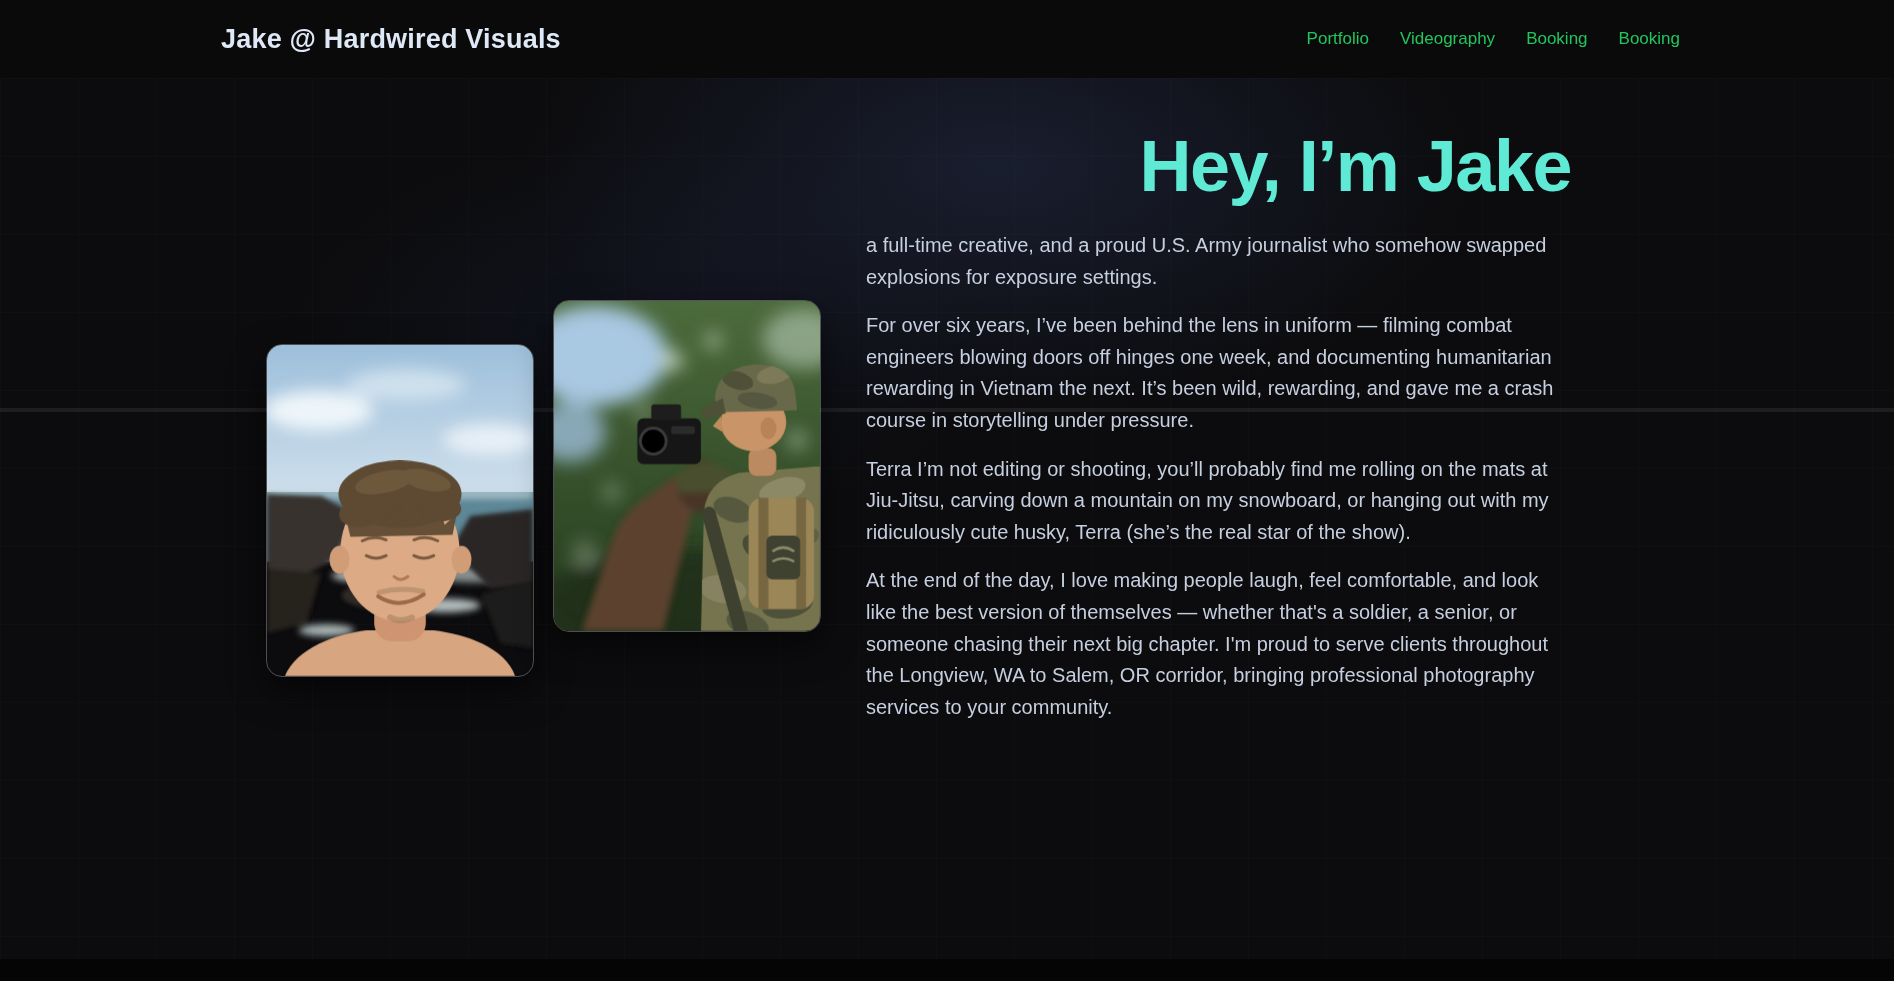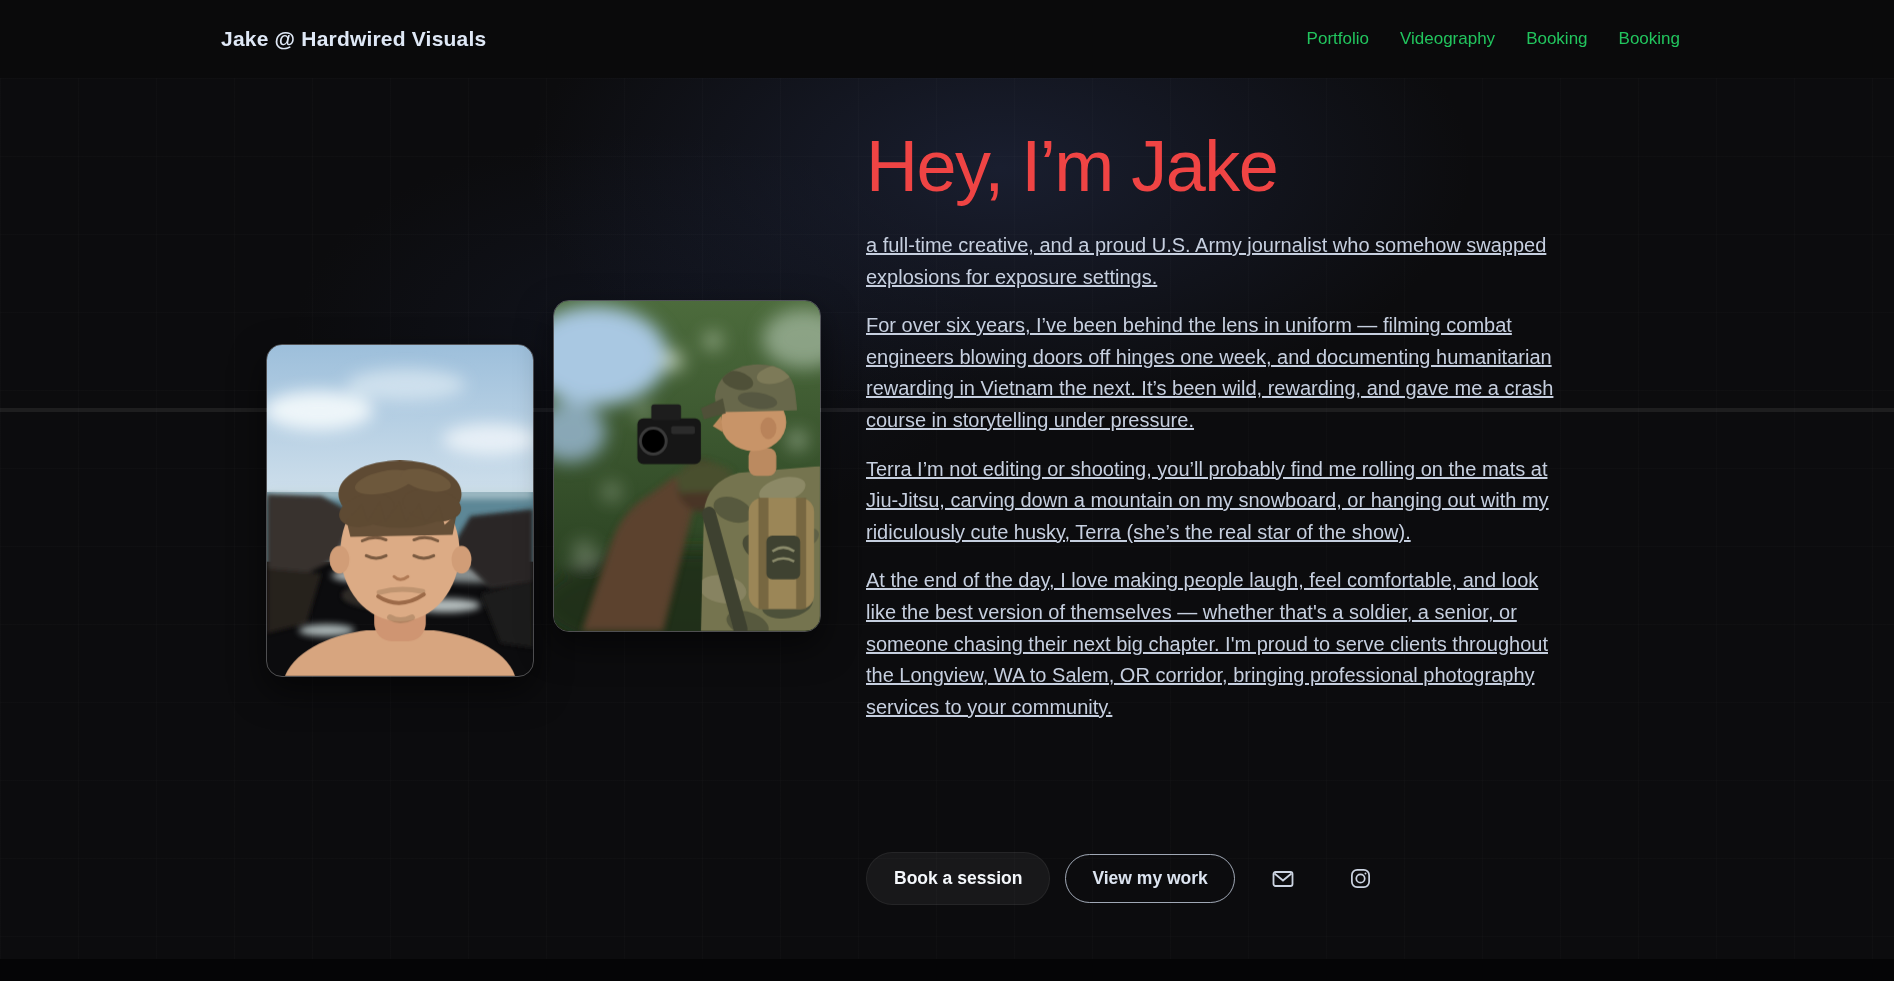--- a/index.html
+++ b/index.html
@@ -11,21 +11,21 @@
     background:#0c0c0e; overflow:hidden;
   }
   
   .site-header {
     position:absolute; top:0; left:0; width:100%; height:78px;
     background:#0a0a0b;
     display:flex; align-items:center; justify-content:space-between;
     padding:0 214px 0 221px; z-index:30;
   }
   .brand {
-    font-size:21px; font-weight:800; letter-spacing:.2px;
+    font-size:27px; font-weight:800; letter-spacing:.2px;
     color:#dfe8f6; cursor:pointer; white-space:nowrap;
   }
   .main-nav { display:flex; gap:31px; }
   .nav-link {
     font-size:17px; color:#22c55e; text-decoration:none; cursor:pointer;
     white-space:nowrap;
   }
   
   .hero { position:absolute; inset:78px 0 0 0; }
   .hero-glow {
@@ -55,26 +55,26 @@
     box-shadow:0 14px 34px rgba(0,0,0,.55);
   }
   .photo svg { display:block; width:100%; height:100%; }
   .photo-selfie  { left:266px; top:344px; width:268px; height:333px; }
   .photo-soldier { left:553px; top:300px; width:268px; height:332px; }
   
   .content {
     position:absolute; left:866px; top:130px; width:705px; z-index:5;
   }
   .hero-heading {
-    font-size:72px; line-height:1; font-weight:400; letter-spacing:-1.5px;
-    color:#ef4444; margin:0 0 28px 0; white-space:nowrap;
+    font-size:72px; line-height:1; font-weight:700; letter-spacing:-1.5px;
+    color:#5eead4; margin:0 0 28px 0; white-space:nowrap;text-align:right;
   }
   .content p {
     font-size:20px; line-height:1.58; color:#c6cfdf;
-    margin:0 0 17px 0; font-weight:400;text-decoration:underline;
+    margin:0 0 17px 0; font-weight:400;
   }
   
   .cta-row {
     position:absolute; left:866px; top:852px; height:53px; z-index:6;
     display:flex; align-items:center;
   }
   .btn {
     height:53px; border-radius:999px; cursor:pointer;
     font-family:inherit; font-size:17.5px; font-weight:700;
     display:inline-flex; align-items:center; justify-content:center;
@@ -270,31 +270,14 @@
   </figure>
 
   <section class="content">
     <h1 class="hero-heading">Hey, I’m Jake</h1>
     <p>a full-time creative, and a proud U.S. Army journalist who somehow swapped explosions for exposure settings.</p>
     <p>For over six years, I’ve been behind the lens in uniform — filming combat engineers blowing doors off hinges one week, and documenting humanitarian rewarding in Vietnam the next. It’s been wild, rewarding, and gave me a crash course in storytelling under pressure.</p>
     <p>Terra I’m not editing or shooting, you’ll probably find me rolling on the mats at Jiu-Jitsu, carving down a mountain on my snowboard, or hanging out with my ridiculously cute husky, Terra (she’s the real star of the show).</p>
     <p>At the end of the day, I love making people laugh, feel comfortable, and look like the best version of themselves — whether that's a soldier, a senior, or someone chasing their next big chapter. I'm proud to serve clients throughout the Longview, WA to Salem, OR corridor, bringing professional photography services to your community.</p>
   </section>
 
-  <div class="cta-row">
-    <button class="btn btn-book">Book a session</button>
-    <button class="btn btn-view">View my work</button>
-    <a class="icon-btn mail">
-      <svg width="24" height="22" viewBox="0 0 24 22" fill="none" stroke-width="1.8">
-        <rect x="2.5" y="4" width="19" height="14" rx="2"></rect>
-        <path d="M3.5 5.5 L12 12.5 L20.5 5.5"></path>
-      </svg>
-    </a>
-    <a class="icon-btn insta">
-      <svg width="23" height="23" viewBox="0 0 24 24" fill="none" stroke-width="1.8">
-        <rect x="3" y="3" width="18" height="18" rx="5.5"></rect>
-        <circle cx="12" cy="12" r="4.4"></circle>
-        <circle cx="17.2" cy="6.8" r="1" fill="#ccd4e2" stroke="none"></circle>
-      </svg>
-    </a>
-  </div>
 
 </div>
 
 </body></html>

